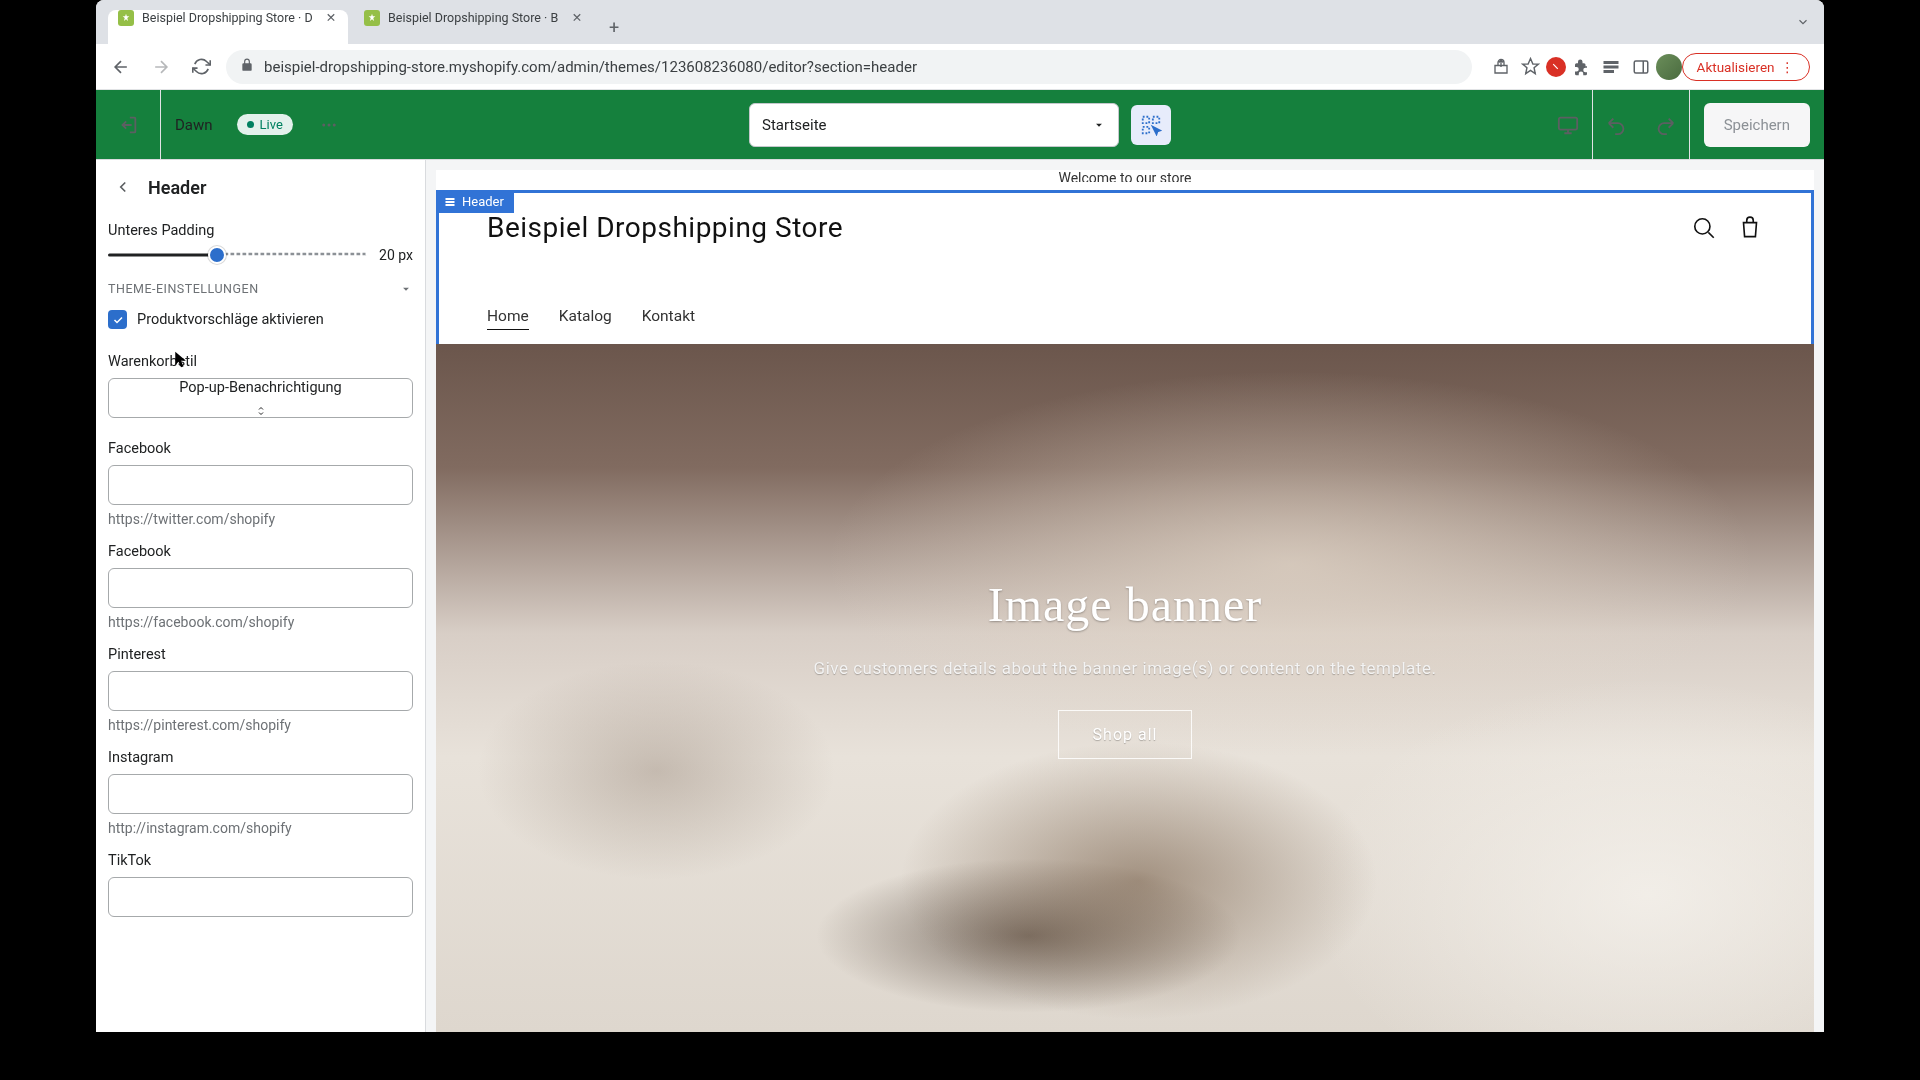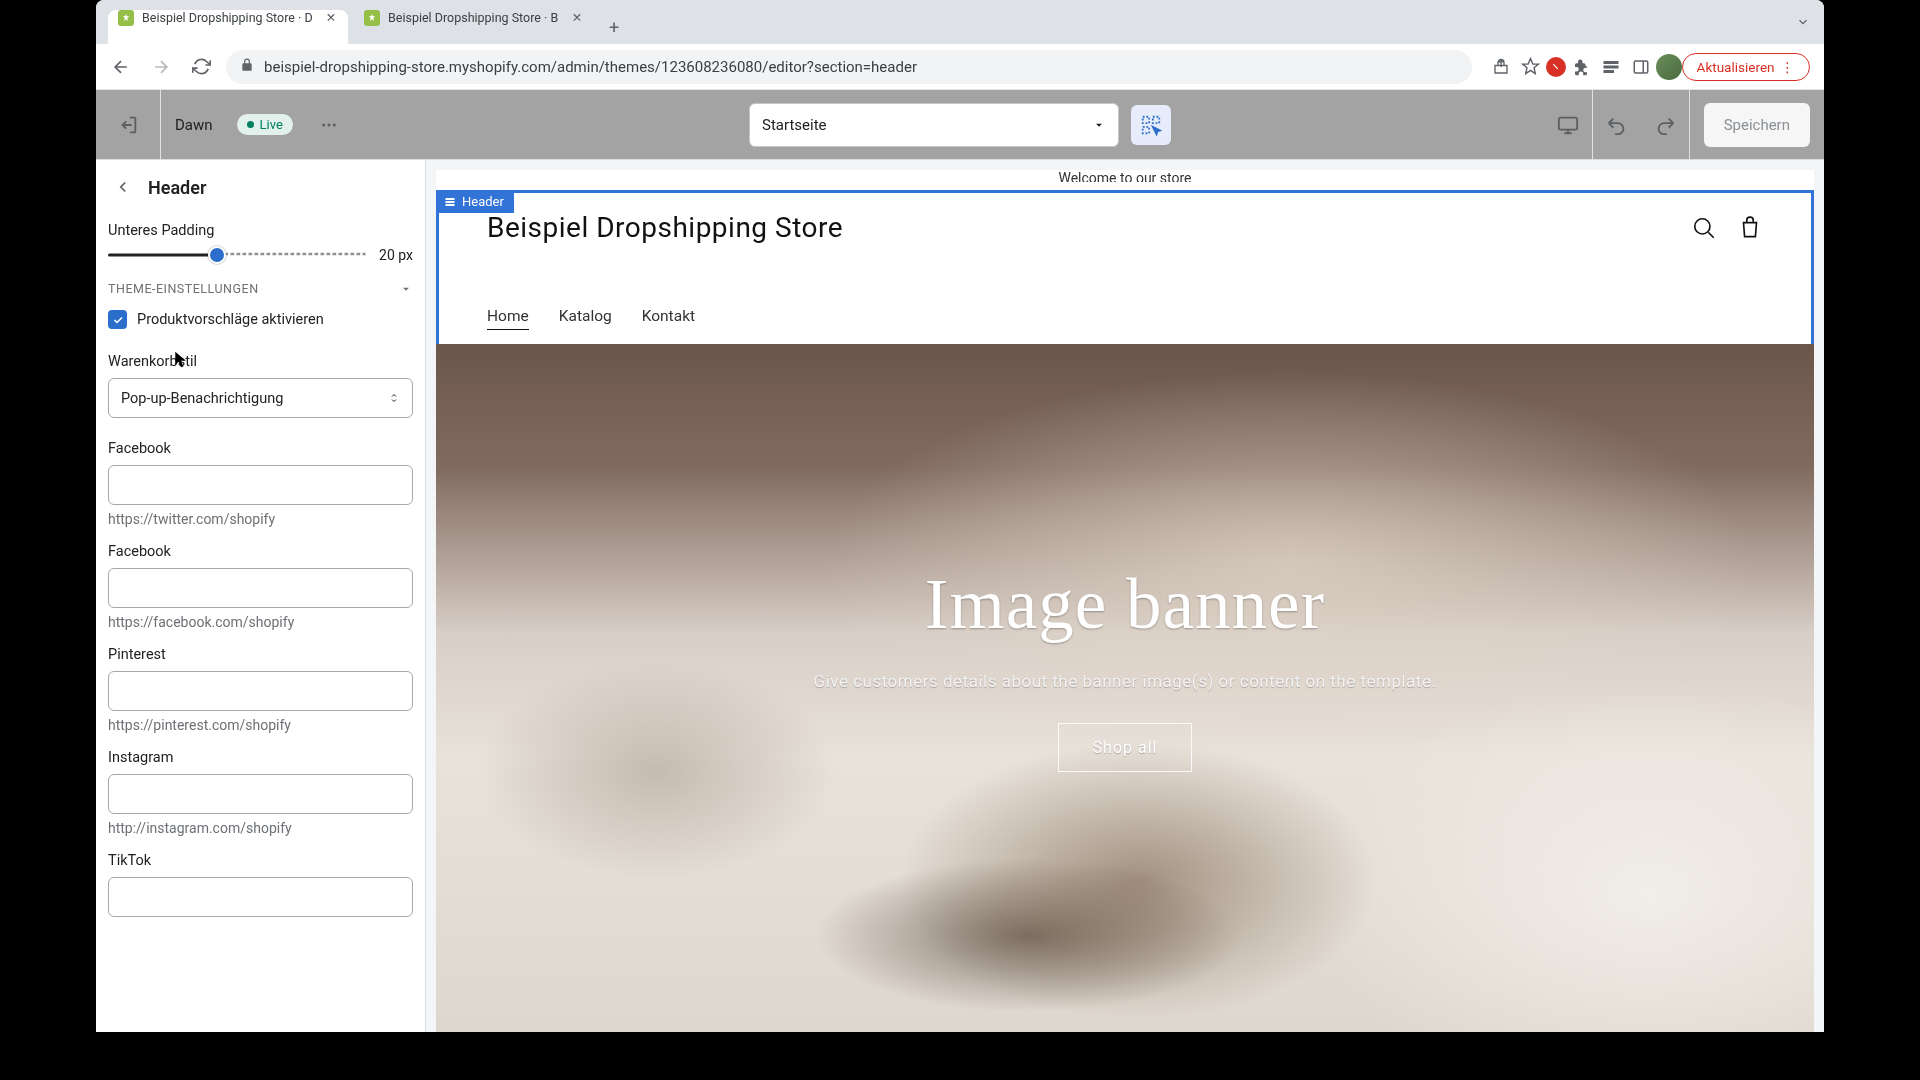--- a/index.html
+++ b/index.html
@@ -113,21 +113,21 @@
   }
   .update-btn .dots { letter-spacing: 1px; }
   
   .editor-toolbar {
     height: 70px;
     border-bottom: 1px solid #d9dbde;
     display: flex;
     align-items: center;
     padding: 0 14px;
     gap: 14px;
-    background: #a3a3a3;
+    background: #15803d;
     position: relative;
   }
   .exit-btn {
     width: 36px; height: 36px;
     display:flex; align-items:center; justify-content:center;
     color: #5c5f62;
   }
   .vsep { width: 1px; height: 70px; background: #e1e3e5; }
   .theme-name { font-size: 15px; color: #202223; }
   .live-badge {
@@ -277,20 +277,21 @@
   .checkbox-label { font-size: 14.5px; color: #202223; }
   .select {
     width: 100%; height: 40px;
     border: 1px solid #a6a9ab;
     border-radius: 6px;
     display: flex; align-items: center; justify-content: space-between;
     padding: 0 12px;
     font-size: 14.5px;
     color: #202223;
     background: #fff;
+    flex-direction: column;
   }
   .text-input {
     width: 100%; height: 40px;
     border: 1px solid #a6a9ab;
     border-radius: 6px;
     padding: 0 12px;
     font-size: 14.5px;
     background: #fff;
   }
   .help-text {
@@ -379,21 +380,21 @@
     position:absolute;
     inset:0;
     background: radial-gradient(ellipse 48% 40% at 62% 32%, rgba(226,214,200,0.7), transparent 70%),
                 radial-gradient(ellipse 24% 28% at 51% 78%, rgba(108,82,58,0.55), transparent 72%),
                 radial-gradient(ellipse 22% 16% at 43% 86%, rgba(64,48,36,0.6), transparent 70%),
                 radial-gradient(ellipse 35% 45% at 88% 80%, rgba(246,243,238,0.75), transparent 70%),
                 radial-gradient(ellipse 18% 22% at 16% 62%, rgba(132,113,98,0.35), transparent 72%);
   }
   .banner-content { position: relative; z-index: 2; margin-top: -40px; }
   .banner-title {
-    font-size: 71px;
+    font-size: 48px;
     color: #fff;
     font-weight: 400;
     font-family: Georgia, 'Times New Roman', serif;
     text-shadow: 0 1px 2px rgba(0,0,0,0.3);
     letter-spacing: 1px;
   }
   .banner-sub {
     font-size: 17px;
     color: #f3f3f3;
     margin-top: 26px;

